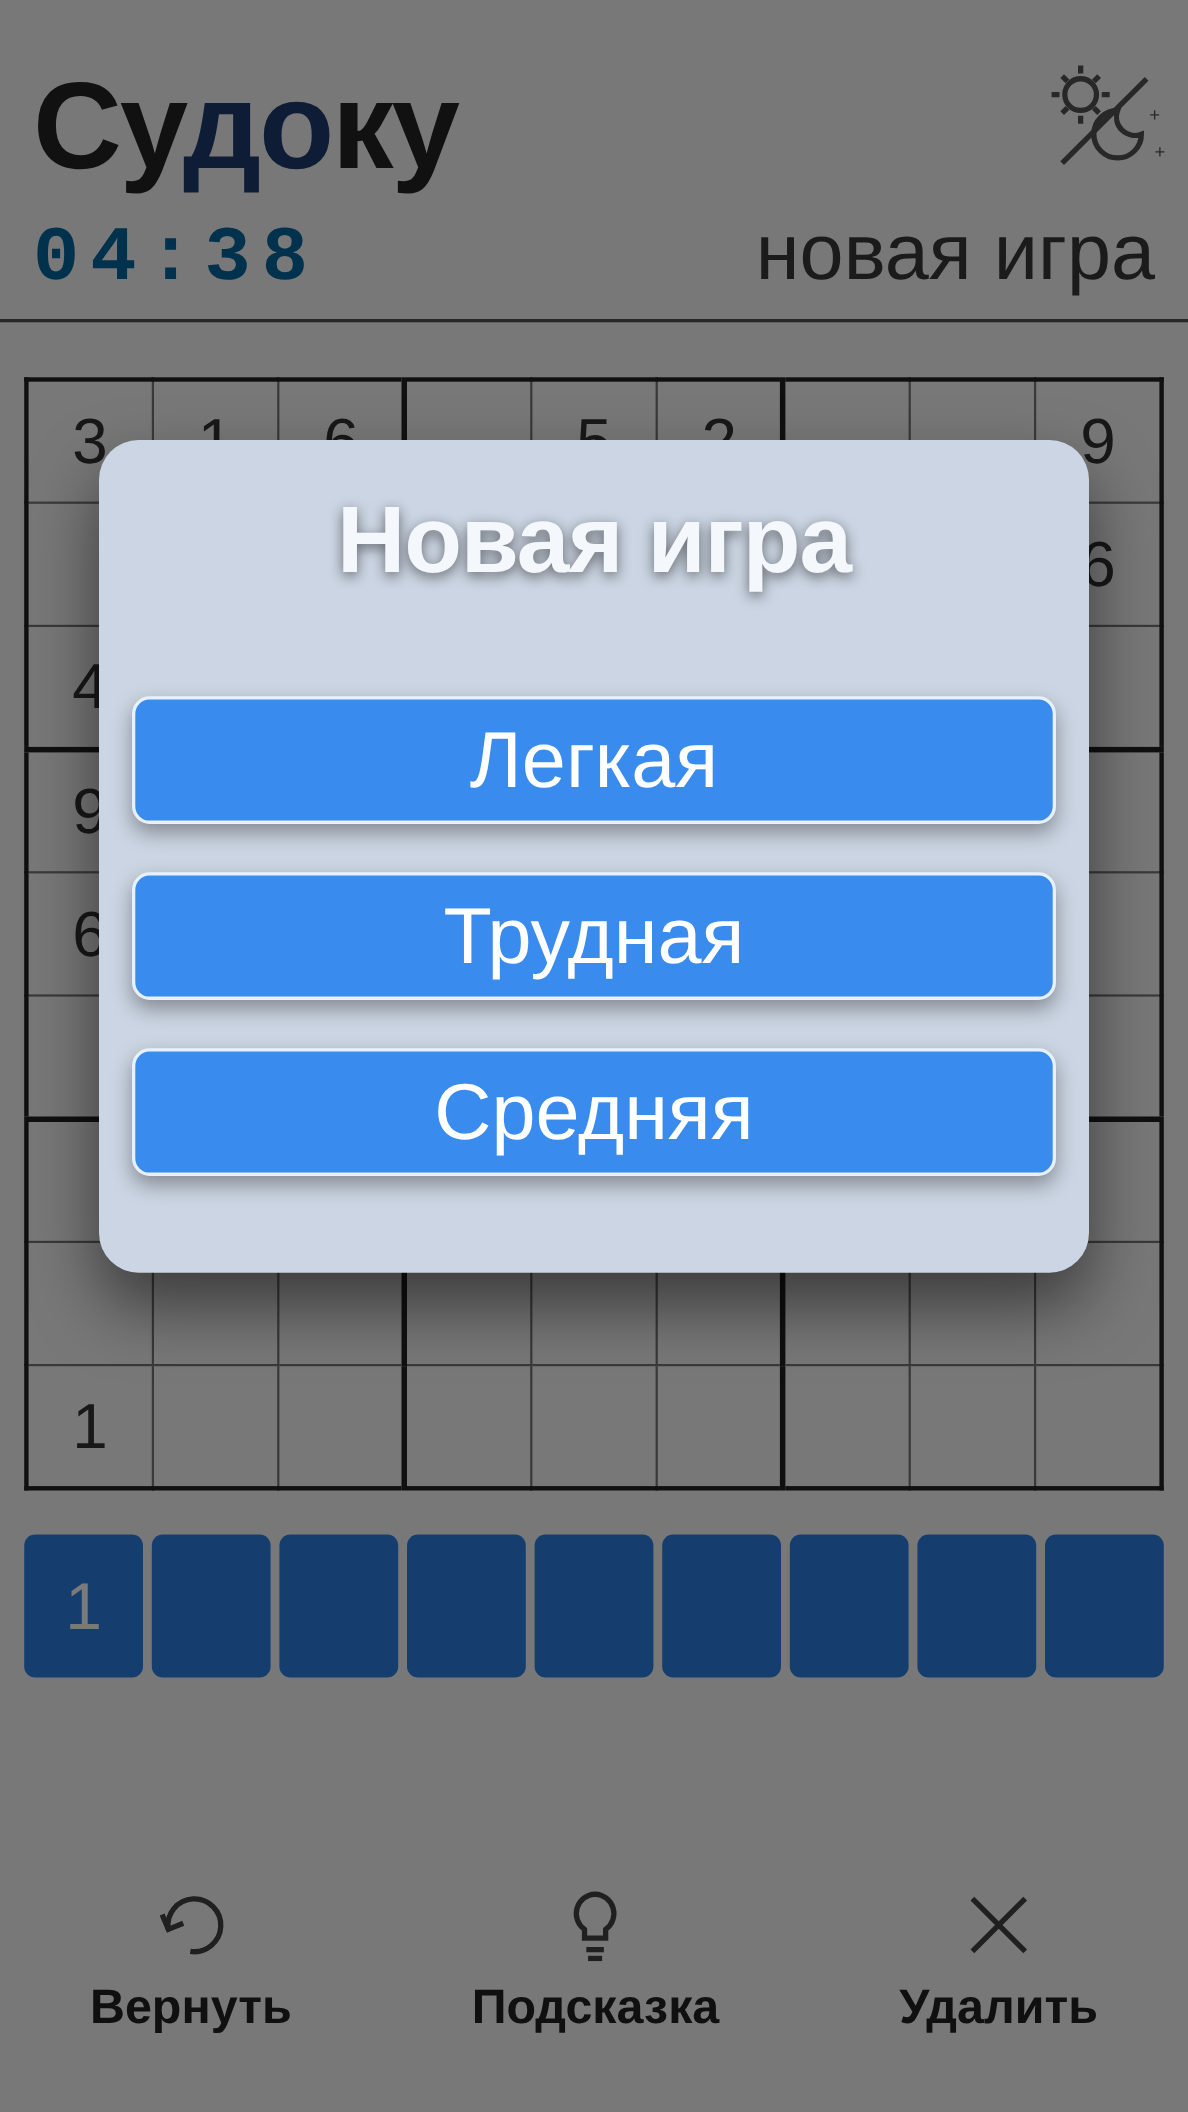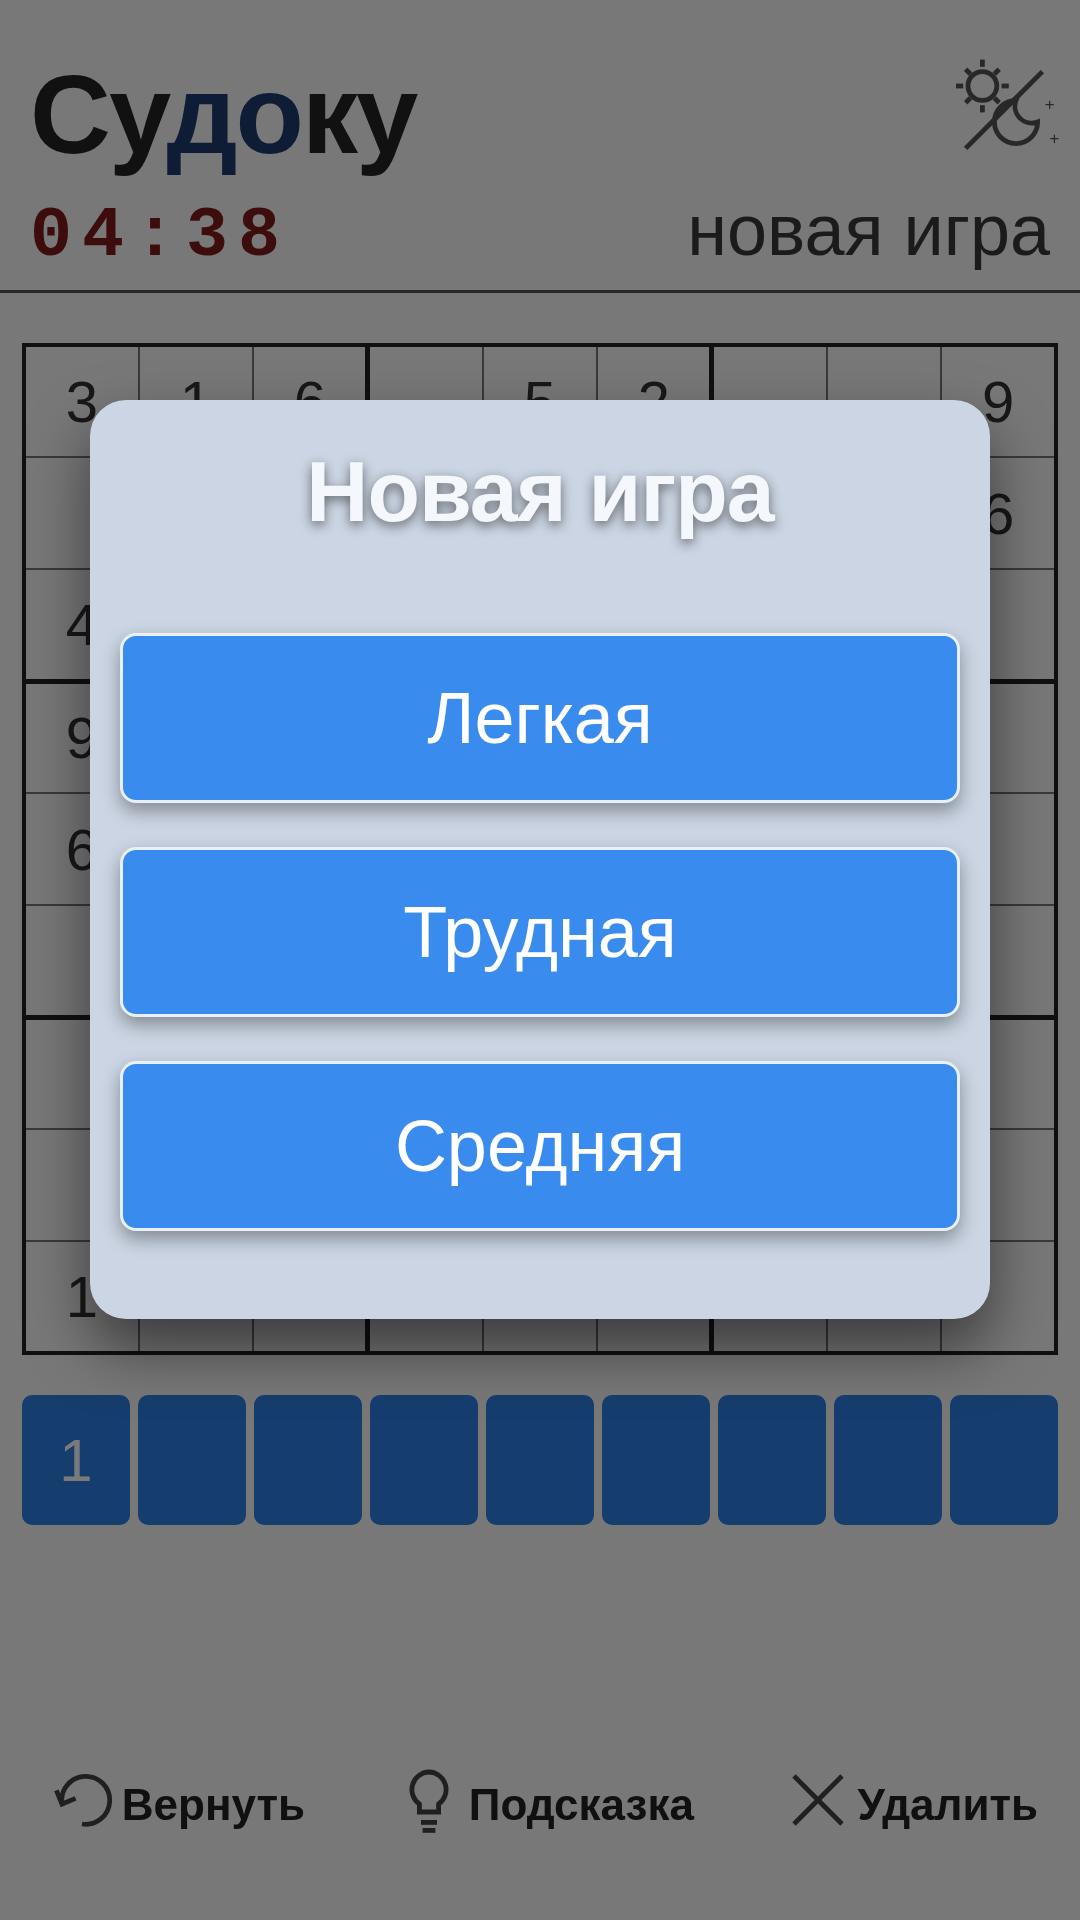--- a/index.html
+++ b/index.html
@@ -9,21 +9,21 @@
   
   .screen { width: 1080px; height: 1920px; position: absolute; top: 0; left: 0; }
 
   .header-row { display: flex; align-items: flex-start; justify-content: space-between; padding: 50px 16px 0 30px; }
   .title { font-size: 112px; font-weight: 700; color: #252525; letter-spacing: -2px; }
   .title .accent { color: #1f3e6f; }
 
   .theme-icon { width: 120px; height: 120px; stroke: #555; }
 
   .sub-row { display: flex; align-items: baseline; justify-content: space-between; padding: 10px 30px 14px 30px; }
-  .timer { font-family: "Courier New", monospace; font-size: 70px; font-weight: 600; color: #7f1d1d; letter-spacing: 10px; }
+  .timer { font-family: "Courier New", monospace; font-size: 70px; font-weight: 600; color: #0369a1; letter-spacing: 10px; }
   .newgame-link { font-size: 72px; color: #3a3a3a; font-weight: 400; }
 
   .divider { height: 3px; background: #555; margin: 0 0 50px 0; }
 
   
   .board-wrap { padding: 0 22px; }
   table.board { width: 100%; border-collapse: collapse; table-layout: fixed; }
   table.board td {
     border: 2px solid #777;
     height: 112px;
@@ -36,21 +36,21 @@
   
   table.board td:nth-child(3), table.board td:nth-child(6) { border-right: 5px solid #222; }
   table.board tr:nth-child(3) td, table.board tr:nth-child(6) td { border-bottom: 5px solid #222; }
 
   
   .keypad { margin: 40px 22px 0 22px; display: flex; gap: 8px; }
   .key { flex: 1; height: 130px; background: #2d83e9; border-radius: 10px; color: #fff; font-size: 60px; display: flex; align-items: center; justify-content: center; }
 
   
   .footer { position: absolute; bottom: 70px; left: 0; width: 100%; display: flex; justify-content: space-around; }
-  .footer-item { display: flex; align-items: center; color: #222; font-size: 44px; font-weight: 600; }
+  .footer-item { display: flex; flex-direction: column; align-items: center; color: #222; font-size: 44px; font-weight: 600; }
   .footer-item svg { width: 80px; height: 80px; stroke: #444; margin-bottom: 10px; }
 
   
   .scrim { position: absolute; inset: 0; background: rgba(0,0,0,0.52); }
   .modal {
     position: absolute;
     left: 90px; right: 90px; top: 400px;
     background: #cbd5e3;
     border-radius: 36px;
     padding: 32px 30px 66px 30px;
@@ -66,21 +66,21 @@
     margin: 10px 0 70px 0;
     letter-spacing: -1px;
   }
   .modal-btn {
     background: #3a8bee;
     color: #fff;
     font-size: 72px;
     font-weight: 400;
     border: 3px solid #e8f1fb;
     border-radius: 16px;
-    height: 170px;
+    height: 116px;
     margin: 22px 0;
     display: flex; align-items: center; justify-content: center;
     box-shadow: 0 8px 18px rgba(0,0,0,0.35);
     cursor: pointer;
   }
   .modal-btn:first-of-type { margin-top: 0; }
 </style>
 </head>
 <body>
 

